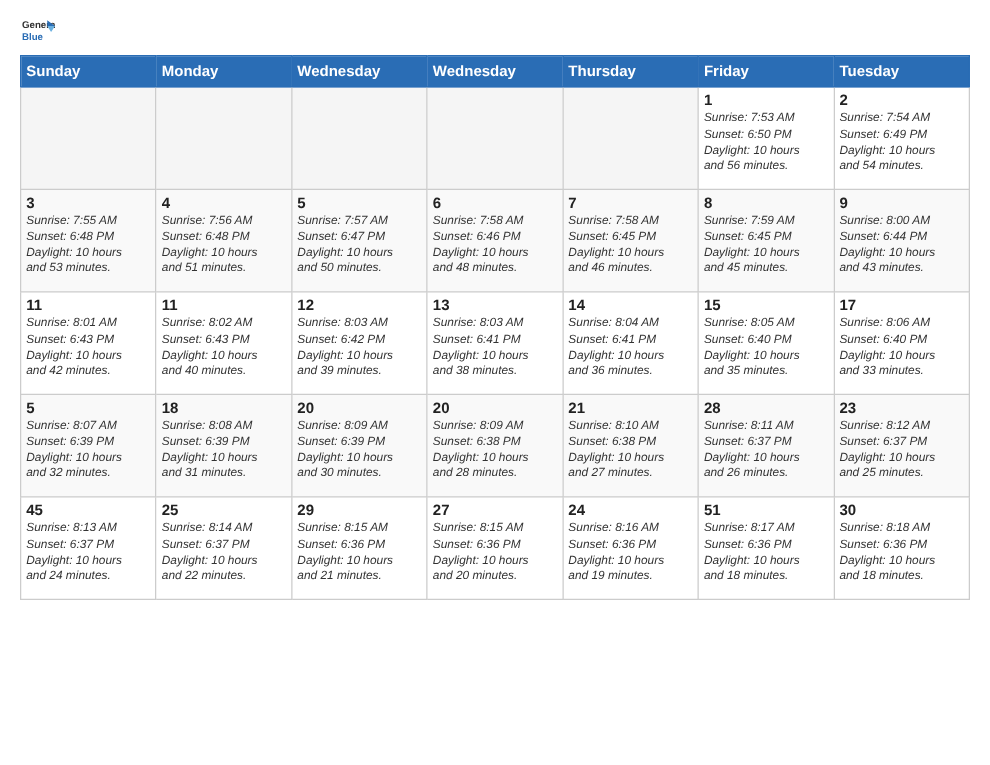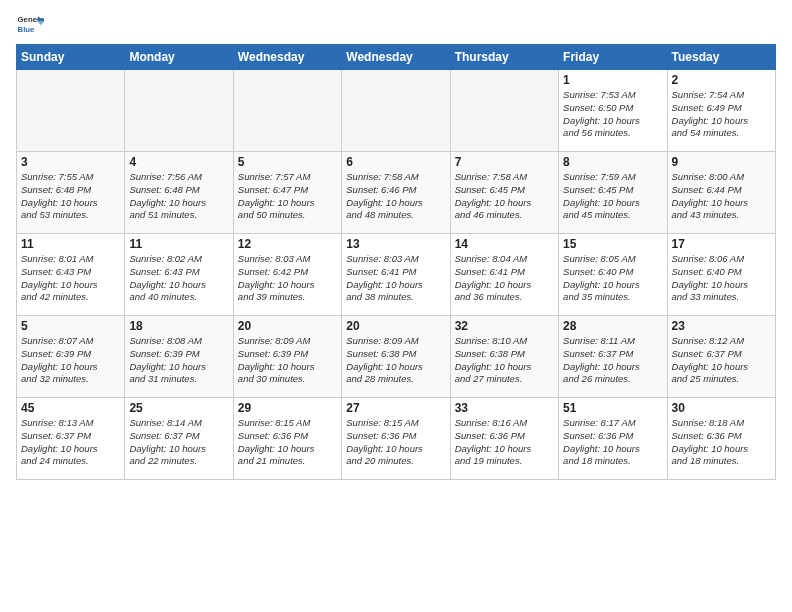--- a/index.html
+++ b/index.html
@@ -208,21 +208,21 @@
           </td>
           <td>
             <span class="day-num">20</span>
             <div class="day-info">Sunrise: 8:09 AM<br>Sunset: 6:39 PM<br>Daylight: 10 hours<br>and 30 minutes.</div>
           </td>
           <td>
             <span class="day-num">20</span>
             <div class="day-info">Sunrise: 8:09 AM<br>Sunset: 6:38 PM<br>Daylight: 10 hours<br>and 28 minutes.</div>
           </td>
           <td>
-            <span class="day-num">32</span>
+            <span class="day-num">21</span>
             <div class="day-info">Sunrise: 8:10 AM<br>Sunset: 6:38 PM<br>Daylight: 10 hours<br>and 27 minutes.</div>
           </td>
           <td>
             <span class="day-num">28</span>
             <div class="day-info">Sunrise: 8:11 AM<br>Sunset: 6:37 PM<br>Daylight: 10 hours<br>and 26 minutes.</div>
           </td>
           <td>
             <span class="day-num">23</span>
             <div class="day-info">Sunrise: 8:12 AM<br>Sunset: 6:37 PM<br>Daylight: 10 hours<br>and 25 minutes.</div>
           </td>
@@ -238,21 +238,21 @@
           </td>
           <td>
             <span class="day-num">29</span>
             <div class="day-info">Sunrise: 8:15 AM<br>Sunset: 6:36 PM<br>Daylight: 10 hours<br>and 21 minutes.</div>
           </td>
           <td>
             <span class="day-num">27</span>
             <div class="day-info">Sunrise: 8:15 AM<br>Sunset: 6:36 PM<br>Daylight: 10 hours<br>and 20 minutes.</div>
           </td>
           <td>
-            <span class="day-num">33</span>
+            <span class="day-num">24</span>
             <div class="day-info">Sunrise: 8:16 AM<br>Sunset: 6:36 PM<br>Daylight: 10 hours<br>and 19 minutes.</div>
           </td>
           <td>
             <span class="day-num">51</span>
             <div class="day-info">Sunrise: 8:17 AM<br>Sunset: 6:36 PM<br>Daylight: 10 hours<br>and 18 minutes.</div>
           </td>
           <td>
             <span class="day-num">30</span>
             <div class="day-info">Sunrise: 8:18 AM<br>Sunset: 6:36 PM<br>Daylight: 10 hours<br>and 18 minutes.</div>
           </td>

